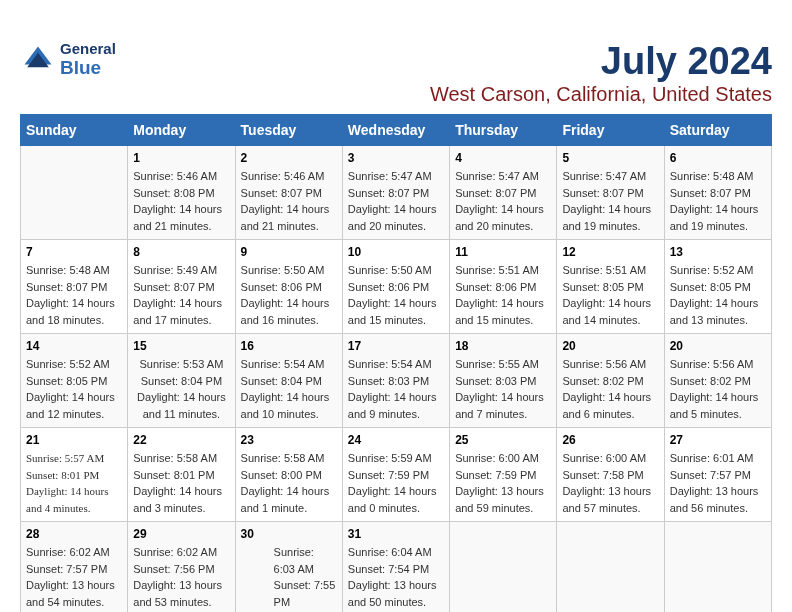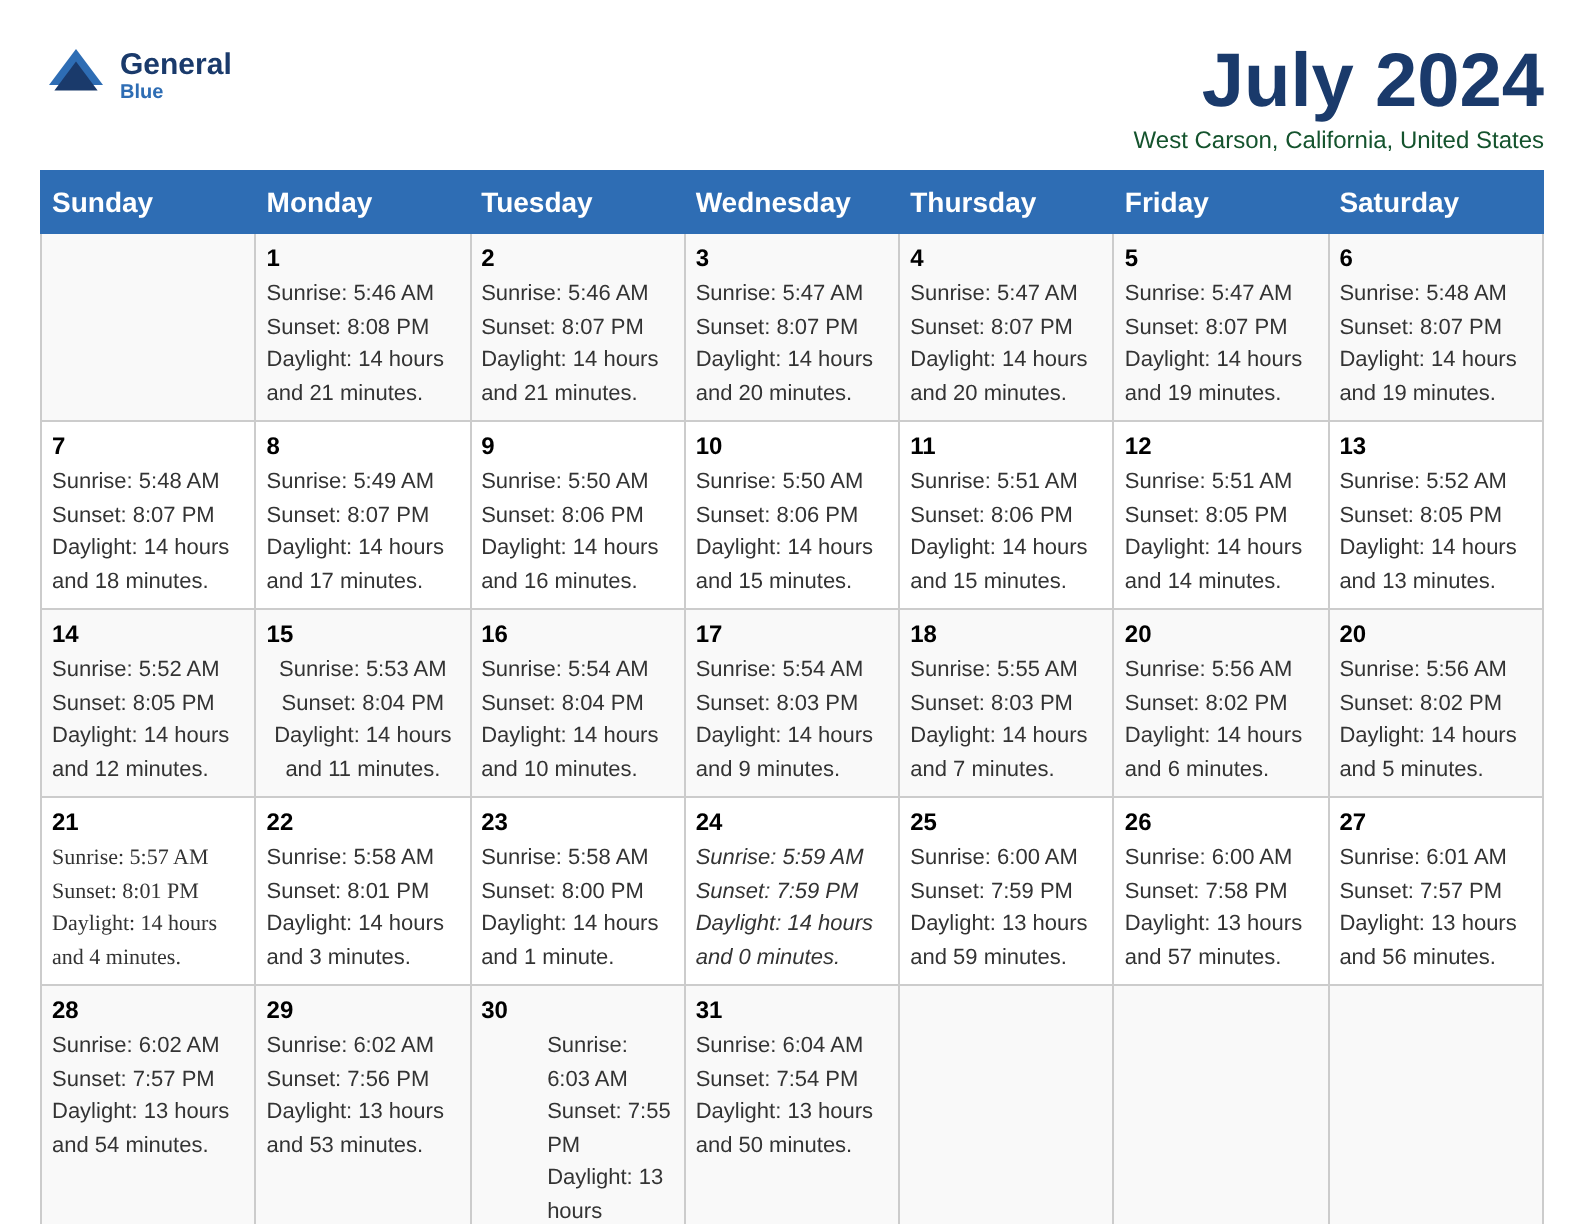--- a/index.html
+++ b/index.html
@@ -8,41 +8,42 @@
       background: #fff;
       width: 792px;
       min-height: 612px;
       padding: 20px;
     }
     .header-area {
       display: flex;
       justify-content: space-between;
       align-items: flex-start;
       margin-bottom: 8px;
+      margin-top: 20px;
     }
     .logo {
       display: flex;
       align-items: center;
       gap: 4px;
     }
     .logo-icon {
       width: 36px;
       height: 36px;
     }
     .title-area {
       text-align: right;
     }
     .main-title {
       font-size: 38px;
       color: #1a3a6b;
       font-weight: bold;
     }
     .subtitle {
-      font-size: 12px;
-      color: #14532d;
+      font-size: 20px;
+      color: #7f1d1d;
       text-align: right;
     }
     table {
       width: 100%;
       border-collapse: collapse;
       font-size: 11px;
     }
     thead tr th {
       background-color: #2e6db4;
       color: #fff;
@@ -81,21 +82,21 @@
 <body>
 
 <div class="header-area">
   <div class="logo">
     <svg class="logo-icon" viewBox="0 0 40 40">
       <polygon points="20,5 35,25 5,25" fill="#2e6db4"></polygon>
       <polygon points="20,12 32,28 8,28" fill="#1a3a6b"></polygon>
     </svg>
     <div>
       <div style="font-size:15px;font-weight:bold;color:#1a3a6b;">General</div>
-      <div style="font-size:10px;font-weight:bold;color:#2e6db4;">Blue</div>
+      <div style="font-size:19px;font-weight:bold;color:#2e6db4;">Blue</div>
     </div>
   </div>
   <div class="title-area">
     <div class="main-title">July 2024</div>
     <div class="subtitle">West Carson, California, United States</div>
   </div>
 </div>
 
 <table>
   <thead>
@@ -274,21 +275,21 @@
         </td>
         <td>
           <div class="day-num">23</div>
           <div class="day-info" style="white-space: pre-line;">Sunrise: 5:58 AM
 Sunset: 8:00 PM
 Daylight: 14 hours
 and 1 minute.</div>
         </td>
         <td>
           <div class="day-num">24</div>
-          <div class="day-info" style="white-space: pre-line; font-style: italic;">Sunrise: 5:59 AM
+          <div class="day-info" style="white-space: pre-line;">Sunrise: 5:59 AM
 Sunset: 7:59 PM
 Daylight: 14 hours
 and 0 minutes.</div>
         </td>
         <td>
           <div class="day-num">25</div>
           <div class="day-info" style="white-space: pre-line;">Sunrise: 6:00 AM
 Sunset: 7:59 PM
 Daylight: 13 hours
 and 59 minutes.</div>

